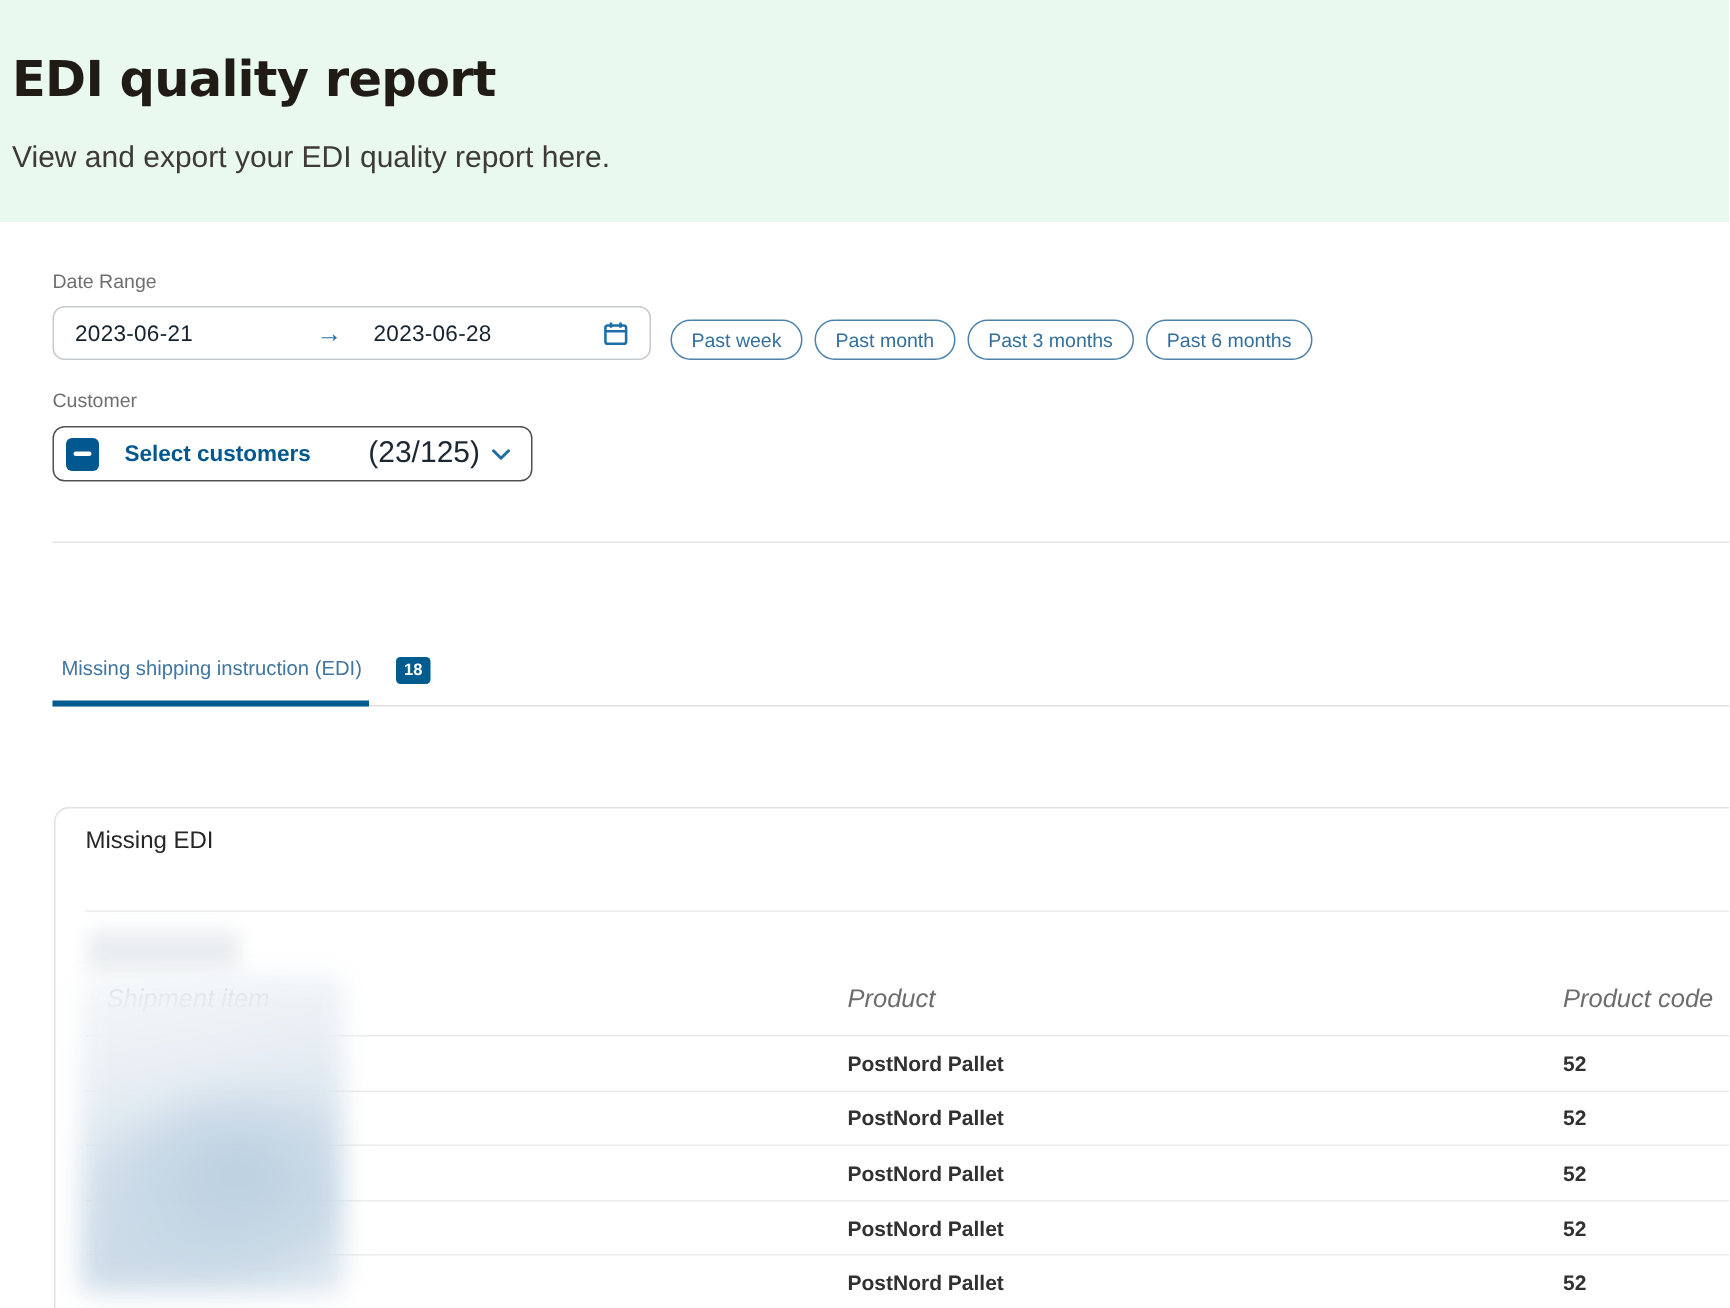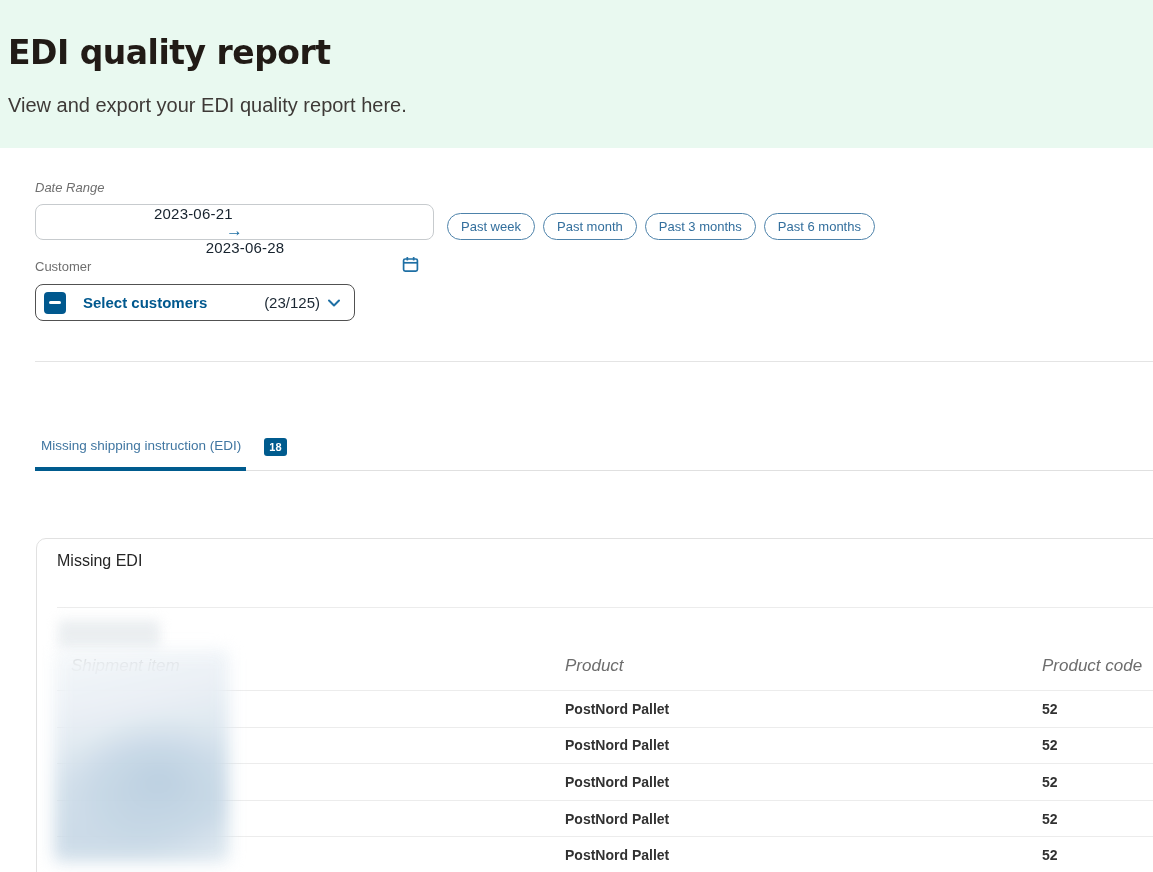--- a/index.html
+++ b/index.html
@@ -12,28 +12,28 @@
   
   .hero { position:absolute; left:0; top:0; width:1153px; height:148px; background:#e9f9f0; }
   .hero-title {
     position:absolute; left:8px; top:33px; font-family:"DejaVu Sans", sans-serif;
     font-size:33px; font-weight:800; color:#211b16; letter-spacing:-0.5px;
   }
   .hero-sub { position:absolute; left:8px; top:94px; font-size:20px; color:#3e3a37; }
 
   
   .field-label { position:absolute; font-size:13px; color:#6f6f6f; }
-  .lbl-date { left:35px; top:180px;font-style:italic; }
+  .lbl-date { left:35px; top:180px; }
   .lbl-customer { left:35px; top:259px; }
 
   
   .date-input {
     position:absolute; left:35px; top:204px; width:399px; height:36px;
     border:1px solid #c7cbce; border-radius:8px; background:#fff;
-    display:flex; align-items:center; padding:0 14px;flex-direction:column;
+    display:flex; align-items:center; padding:0 14px;
   }
   .date-val { font-size:15px; color:#16222d; letter-spacing:0.2px; }
   .date-start { width:161px; }
   .date-arrow { color:#1e6fa4; font-size:17px; font-weight:bold; line-height:1; }
   .date-end { margin-left:21px; }
   .cal-icon { margin-left:auto; display:flex; }
 
   
   .pills { position:absolute; left:447px; top:213px; display:flex; gap:8px; }
   .pill {
@@ -47,21 +47,21 @@
     position:absolute; left:35px; top:284px; width:320px; height:37px;
     border:1px solid #515151; border-radius:8px; background:#fff;
     display:flex; align-items:center; padding:0 13px 0 8px; cursor:pointer;
   }
   .checkbox {
     width:22px; height:22px; background:#00588e; border-radius:4px;
     display:flex; align-items:center; justify-content:center; flex:0 0 auto;
   }
   .checkbox .minus { width:12px; height:2.5px; background:#fff; border-radius:2px; }
   .cust-label { margin-left:17px; font-size:15px; font-weight:bold; color:#00588e; }
-  .cust-count { margin-left:auto; font-size:15px; color:#1b2733; }
+  .cust-count { margin-left:auto; font-size:20px; color:#1b2733; }
   .chev { margin-left:7px; display:flex; }
 
   
   .divider { position:absolute; left:35px; top:361px; width:1118px; height:1px; background:#e4e4e4; }
   .tab {
     position:absolute; left:41px; top:438px; display:flex; gap:23px;
     font-size:13.5px; color:#4076a1; cursor:pointer;
   }
   .badge {
     background:#005b8e; color:#fff; font-size:11px; font-weight:bold;

